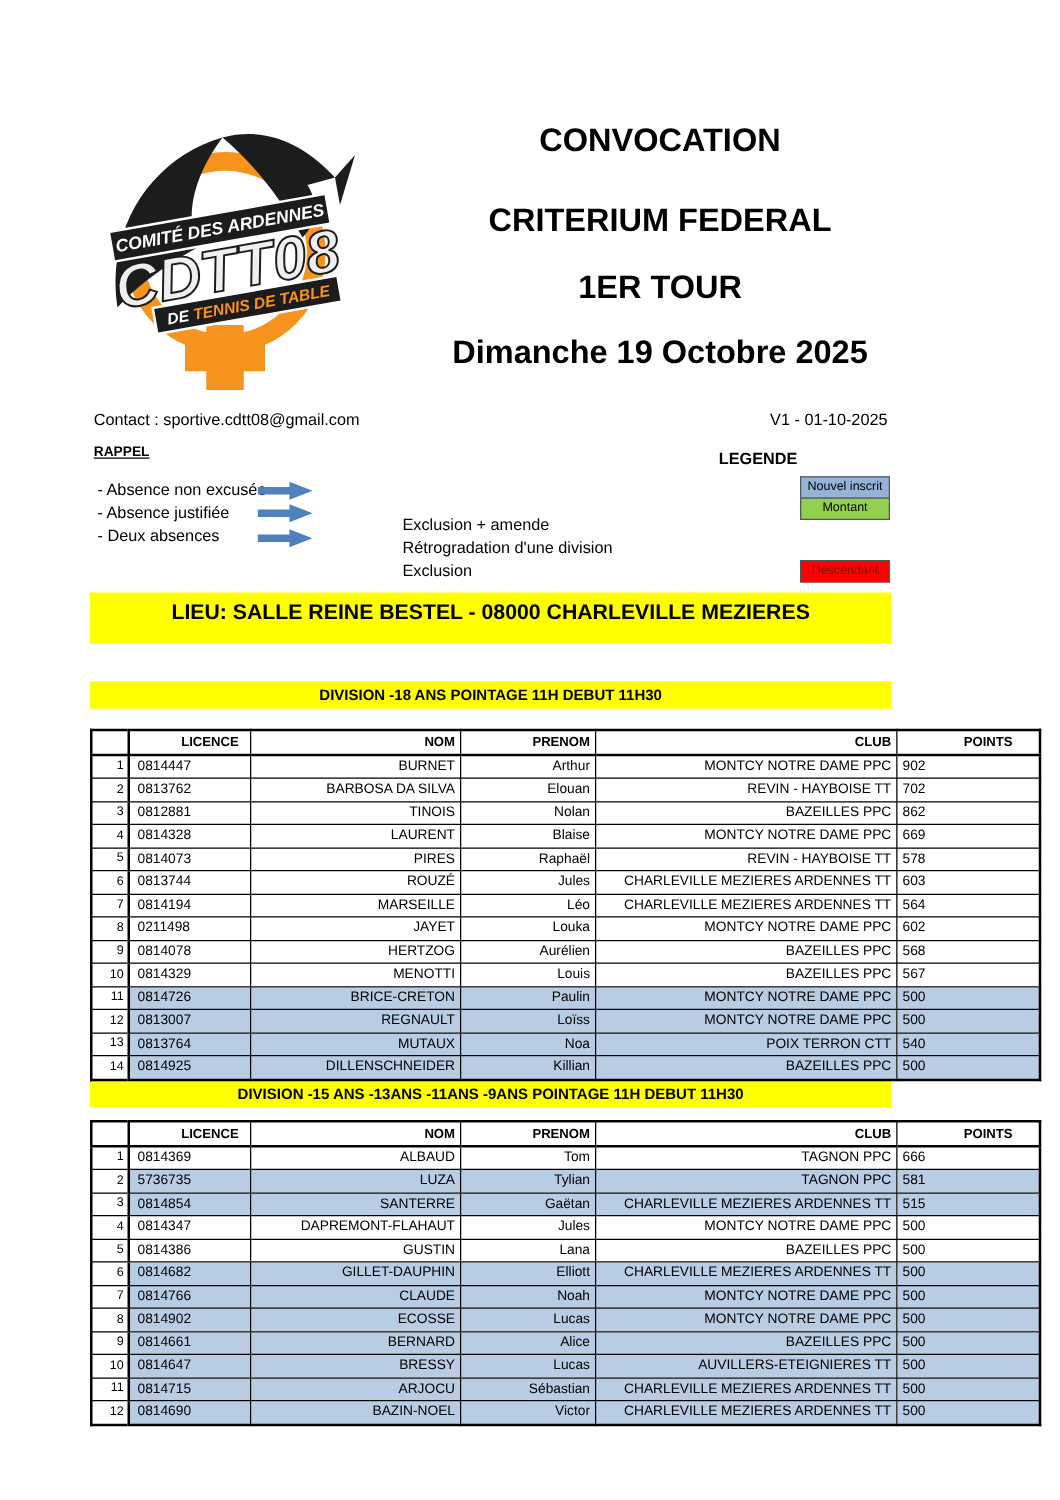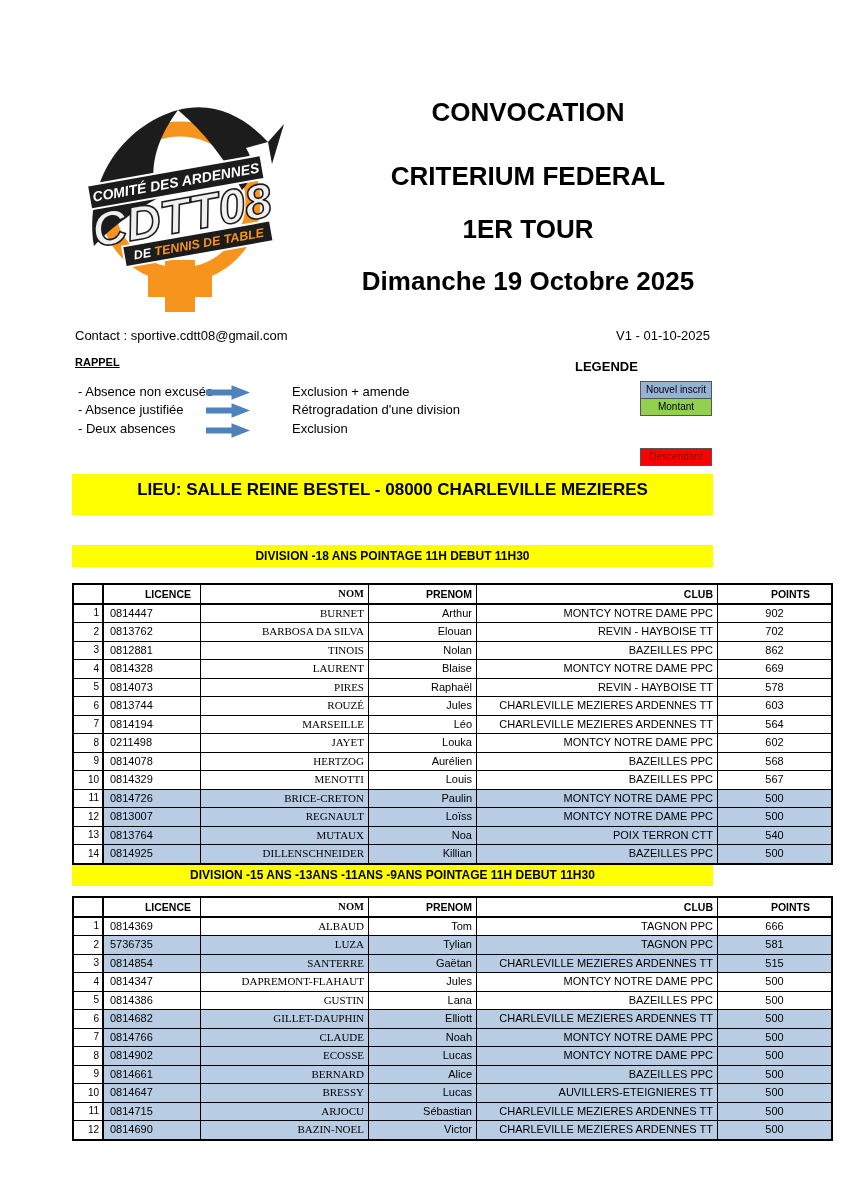--- a/index.html
+++ b/index.html
@@ -18,21 +18,21 @@
   .tl2{top:214px;}
   .tl3{top:266px;}
 
   
   .contact{position:absolute;left:75px;top:328px;font-size:13px;}
   .version{position:absolute;top:328px;right:138px;font-size:13px;}
 
   
   .rappel-heading{position:absolute;left:75px;top:356px;font-size:11px;font-weight:bold;text-decoration:underline;}
   .rappel-cause{position:absolute;left:78px;font-size:13px;}
-  .rappel-consequence{position:absolute;left:292px;font-size:13px;}
+  .rappel-consequence{position:absolute;left:322px;font-size:13px;margin-top:28px;}
   .ry0{top:384px;} .ry1{top:402px;} .ry2{top:421px;}
   .block-arrow{position:absolute;left:206px;width:44px;height:15px;background:var(--arrow,#4F81BD);
     clip-path:polygon(0 30%,58% 30%,58% 2%,100% 50%,58% 98%,58% 70%,0 70%);}
   .ay0{top:385px;} .ay1{top:403px;} .ay2{top:423px;}
   .legende-heading{position:absolute;left:575px;top:359px;font-size:13px;font-weight:bold;}
   .legend-list{position:absolute;left:640px;top:382px;width:72px;}
   .legend-item{height:16px;line-height:16px;text-align:center;font-size:10px;border:1px solid #555;margin-top:-1px;}
 
   
   .banner{position:absolute;left:72px;width:641px;background:var(--banner,#FFFF00);text-align:center;font-weight:bold;}
@@ -42,24 +42,24 @@
 
   
   .roster{position:absolute;left:72px;border-collapse:collapse;table-layout:fixed;width:641px;border:2px solid #000;}
   .roster-1{top:583px;}
   .roster-2{top:896px;}
   .roster td,.roster th{border:1.5px solid #000;height:17.5px;padding:0 4px;font-size:11px;line-height:1;
     white-space:nowrap;overflow:hidden;vertical-align:middle;background:#fff;}
   .roster th{font-size:10.5px;font-weight:bold;border-bottom:2.5px solid #000;}
   .roster .num{width:22px;text-align:right;padding:0 3px;font-size:10px;border-right:2.5px solid #000;}
   .roster .licence{width:56px;text-align:left;padding-left:6px;}
-  .roster .nom{width:159px;text-align:right;font-family:Liberation Serif, serif;}
+  .roster .nom{width:159px;text-align:right;}
   .roster .prenom{width:99px;text-align:right;}
   .roster .club{width:232px;text-align:right;}
-  .roster .points{width:73px;text-align:center;}
+  .roster .points{width:73px;text-align:left;}
   .roster th.licence,.roster th.points{text-align:center;padding-left:36px;}
   .roster th.nom,.roster th.prenom,.roster th.club{text-align:right;}
   .roster tr.hl td{background:var(--hl,#B8CCE4);}
   .roster tr.hl td.num{background:#fff;}
 </style>
 </head>
 <body>
 
 <div class="page">
 

